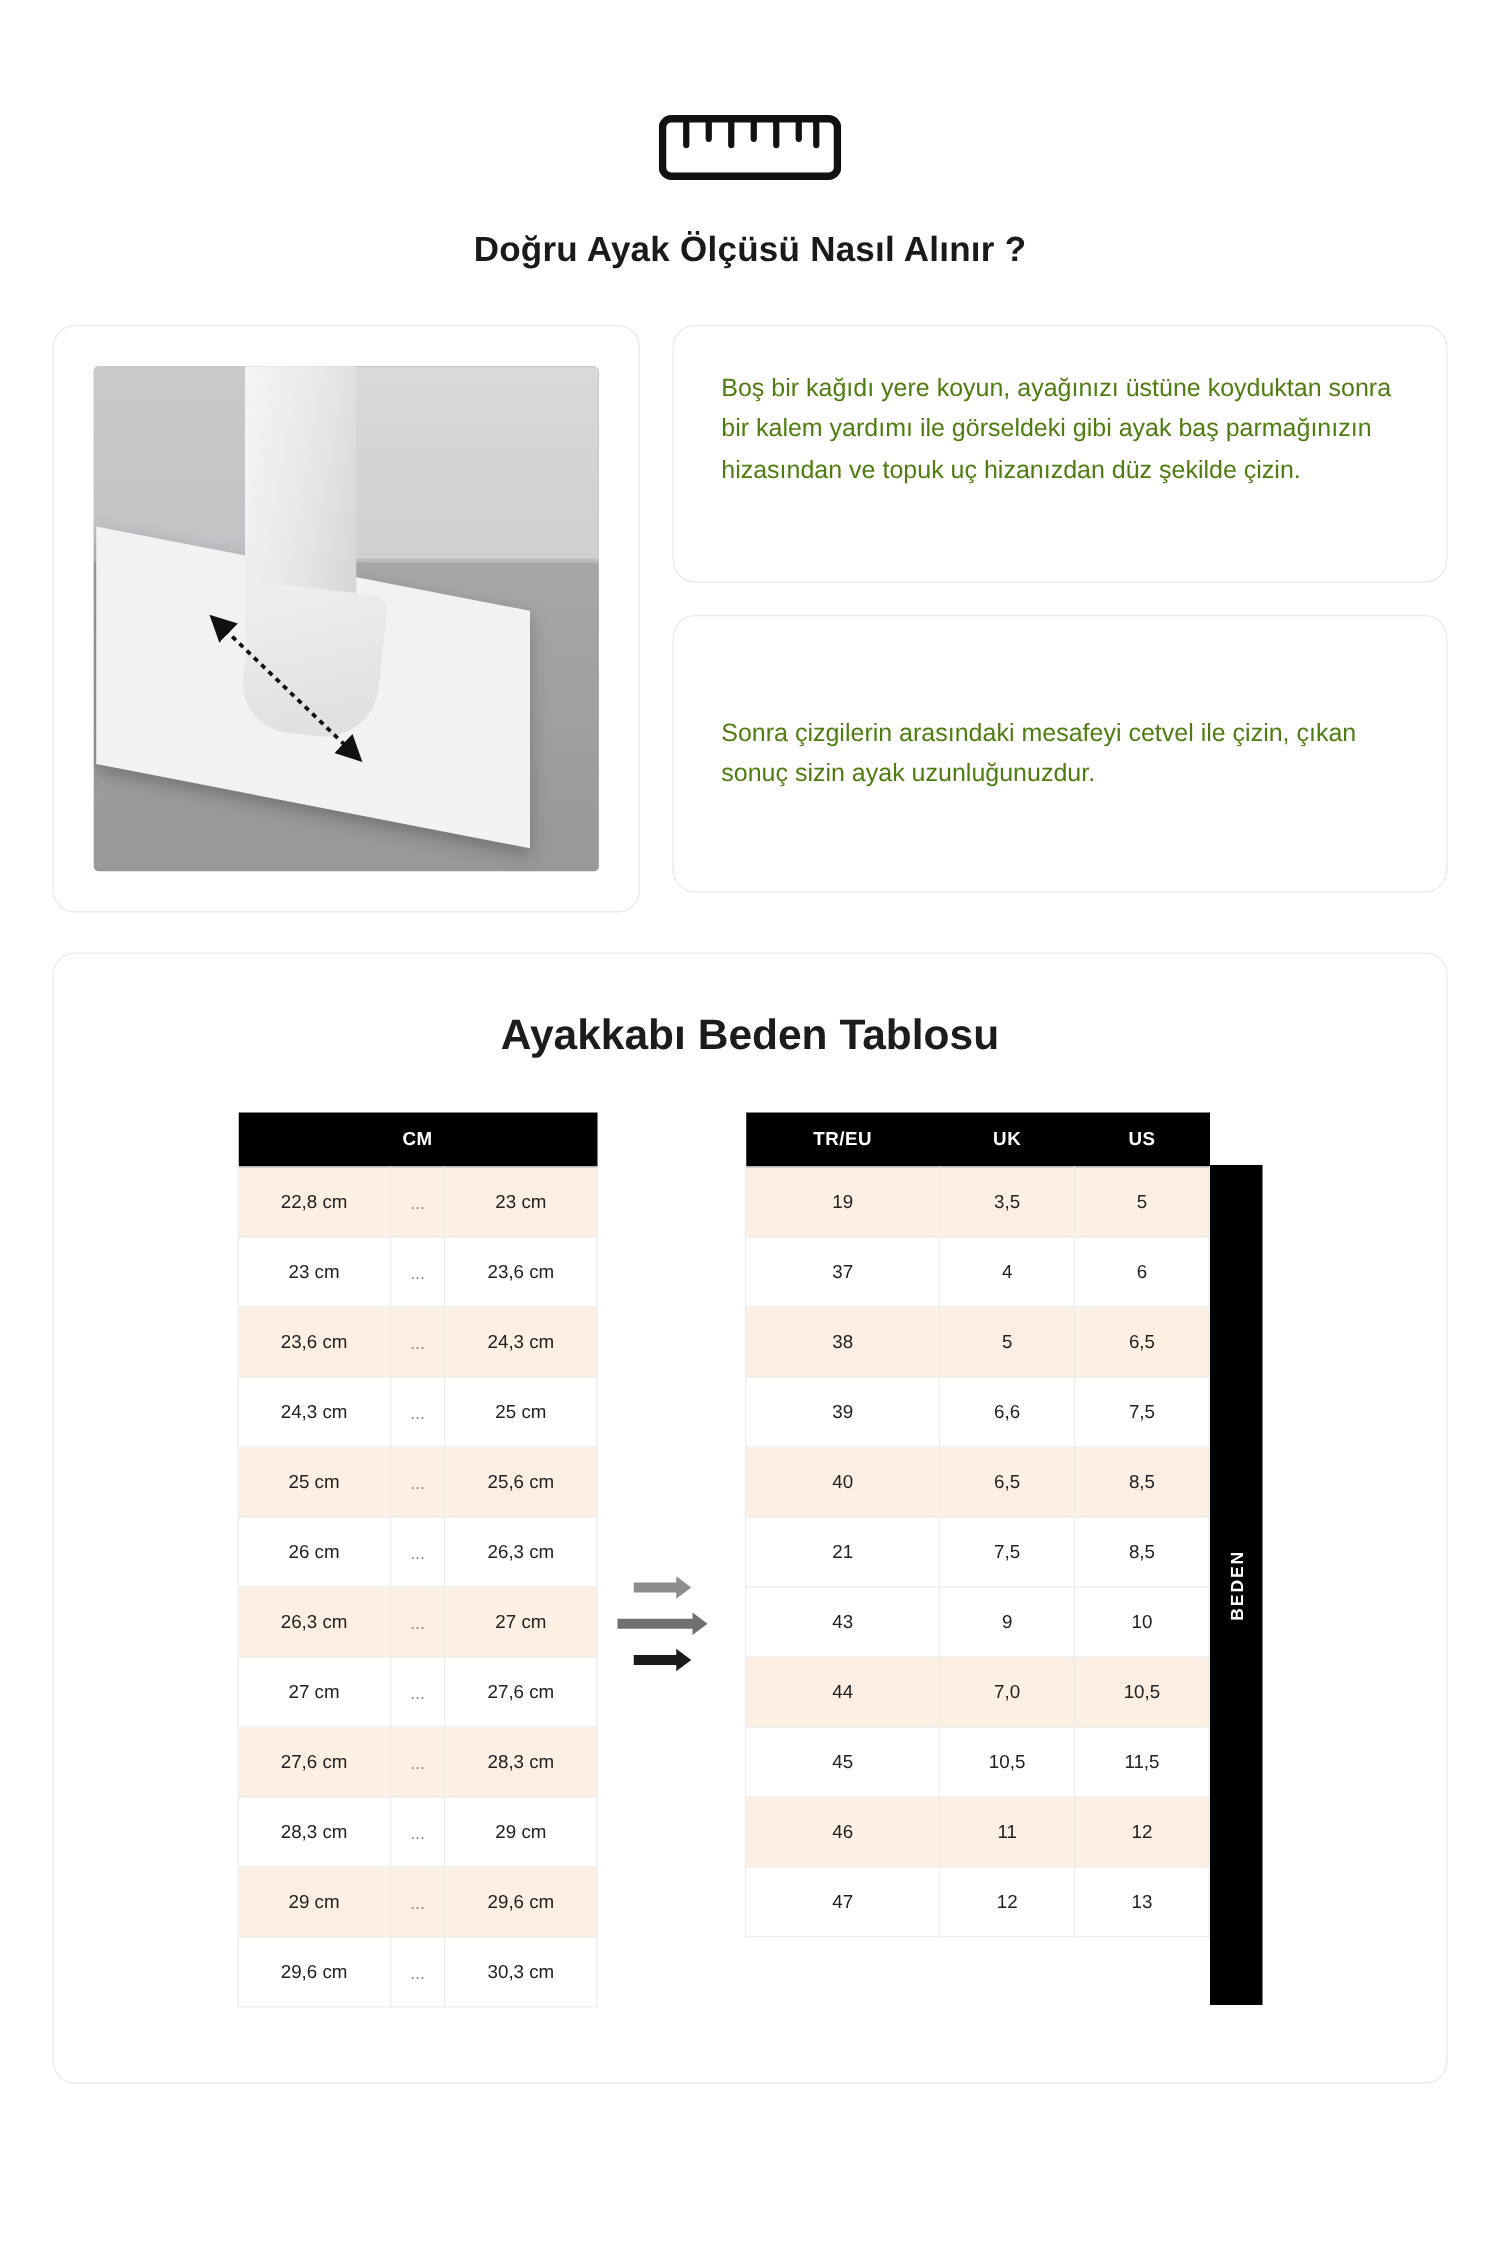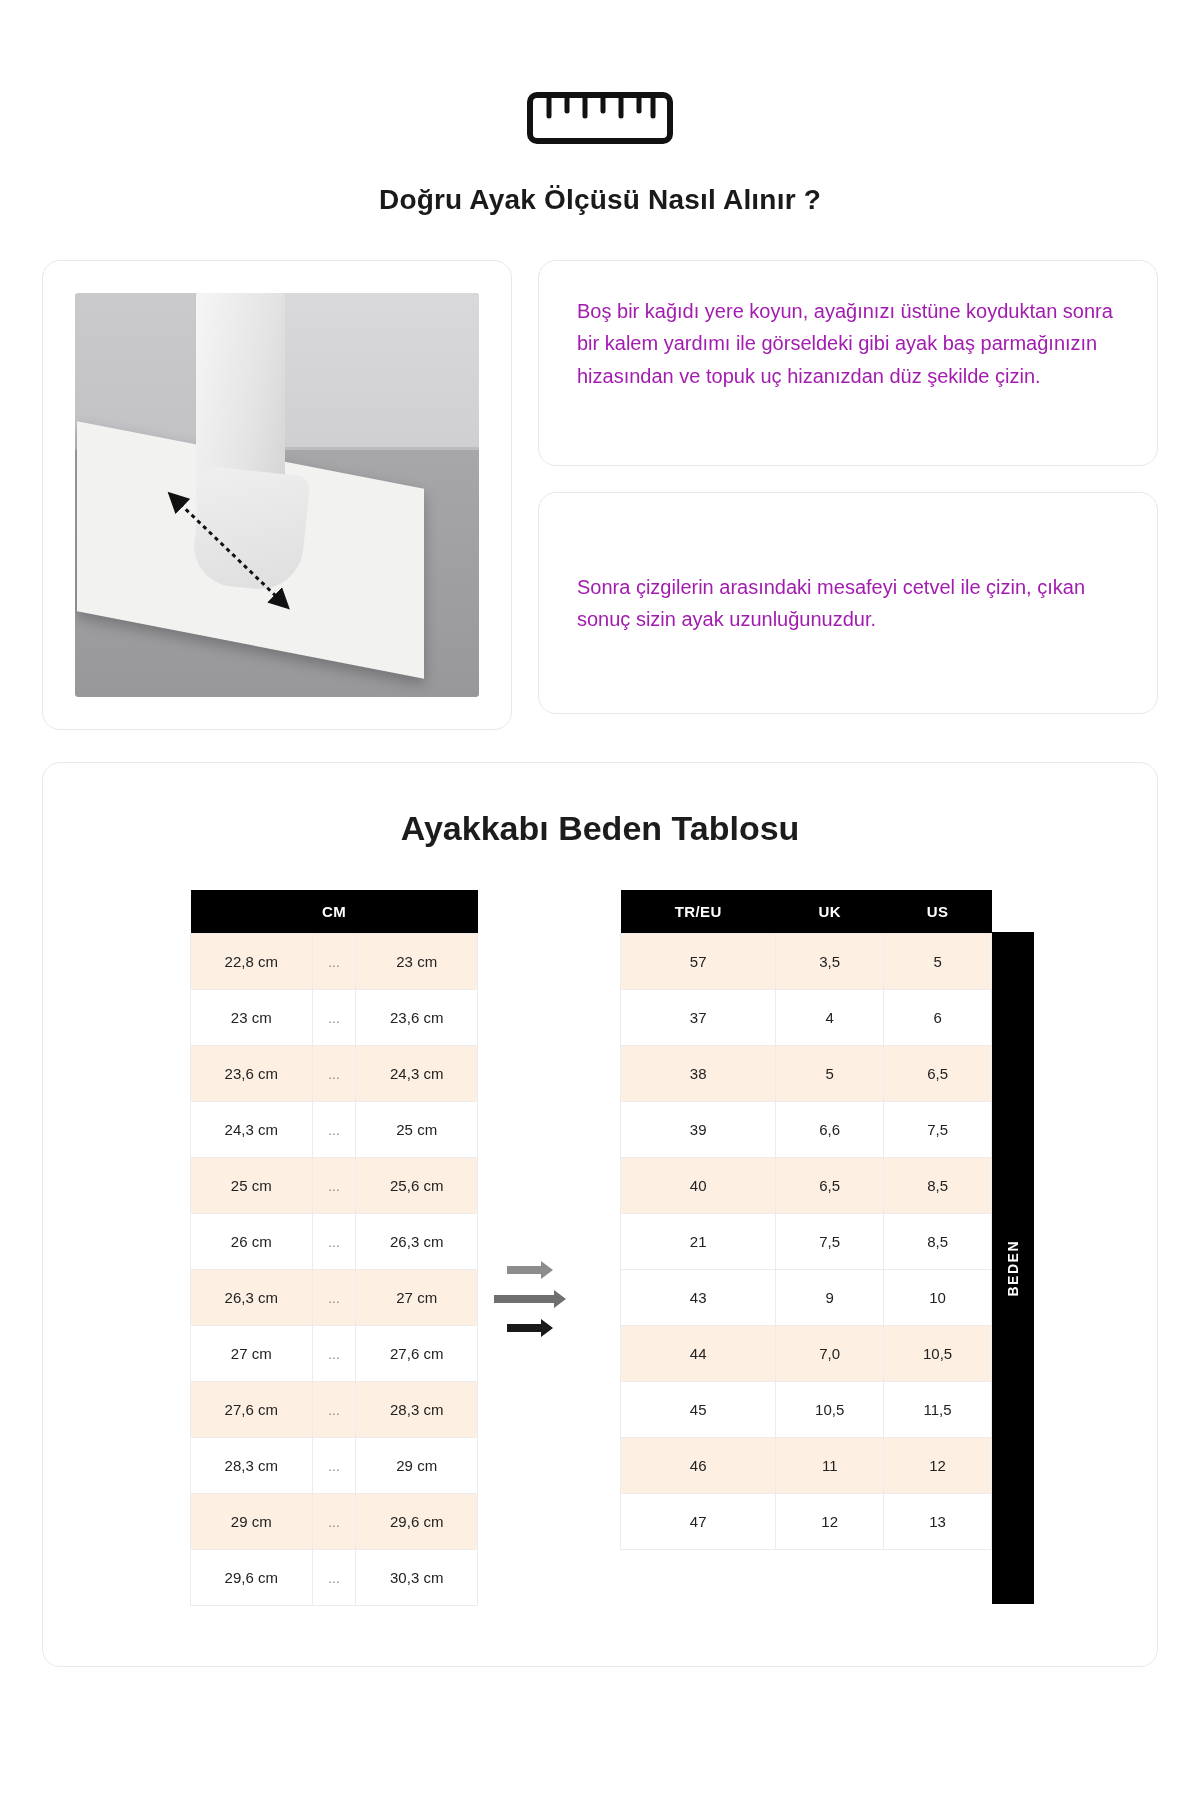--- a/index.html
+++ b/index.html
@@ -107,21 +107,21 @@
     flex-direction: column;
     gap: 26px;
   }
   .text-card {
     border: 1px solid #e9e9ec;
     border-radius: 18px;
     background: #fff;
     padding: 34px 38px;
     font-size: 20px;
     line-height: 1.62;
-    color: #a21caf;
+    color: #4d7c0f;
   }
   .text-card.first { min-height: 206px; }
   .text-card.second { min-height: 222px; display:flex; align-items:center; }
   
   .table-card {
     margin: 32px 42px 0 42px;
     border: 1px solid #e9e9ec;
     border-radius: 18px;
     background: #fff;
     padding: 46px 40px 60px 40px;
@@ -131,21 +131,21 @@
     font-size: 34px;
     font-weight: bold;
     margin-bottom: 42px;
   }
   .tables-row {
     display: flex;
     justify-content: center;
     align-items: flex-start;
     gap: 0;
   }
-  table { border-collapse: collapse; margin-left: 24px; }
+  table { border-collapse: collapse; }
   .cm-table { width: 288px; }
   .sz-table { width: 372px; }
   .cm-table th, .sz-table th {
     background: #000;
     color: #fff;
     font-size: 15px;
     font-weight: bold;
     padding: 13px 4px;
     letter-spacing: 0.4px;
   }
@@ -336,21 +336,21 @@
       <table class="sz-table">
         <thead>
           <tr>
             <th>TR/EU</th>
             <th>UK</th>
             <th>US</th>
           </tr>
         </thead>
         <tbody>
           <tr class="alt">
-              <td>57</td>
+              <td>19</td>
               <td>3,5</td>
               <td>5</td>
             </tr>
           <tr>
               <td>37</td>
               <td>4</td>
               <td>6</td>
             </tr>
           <tr class="alt">
               <td>38</td>

